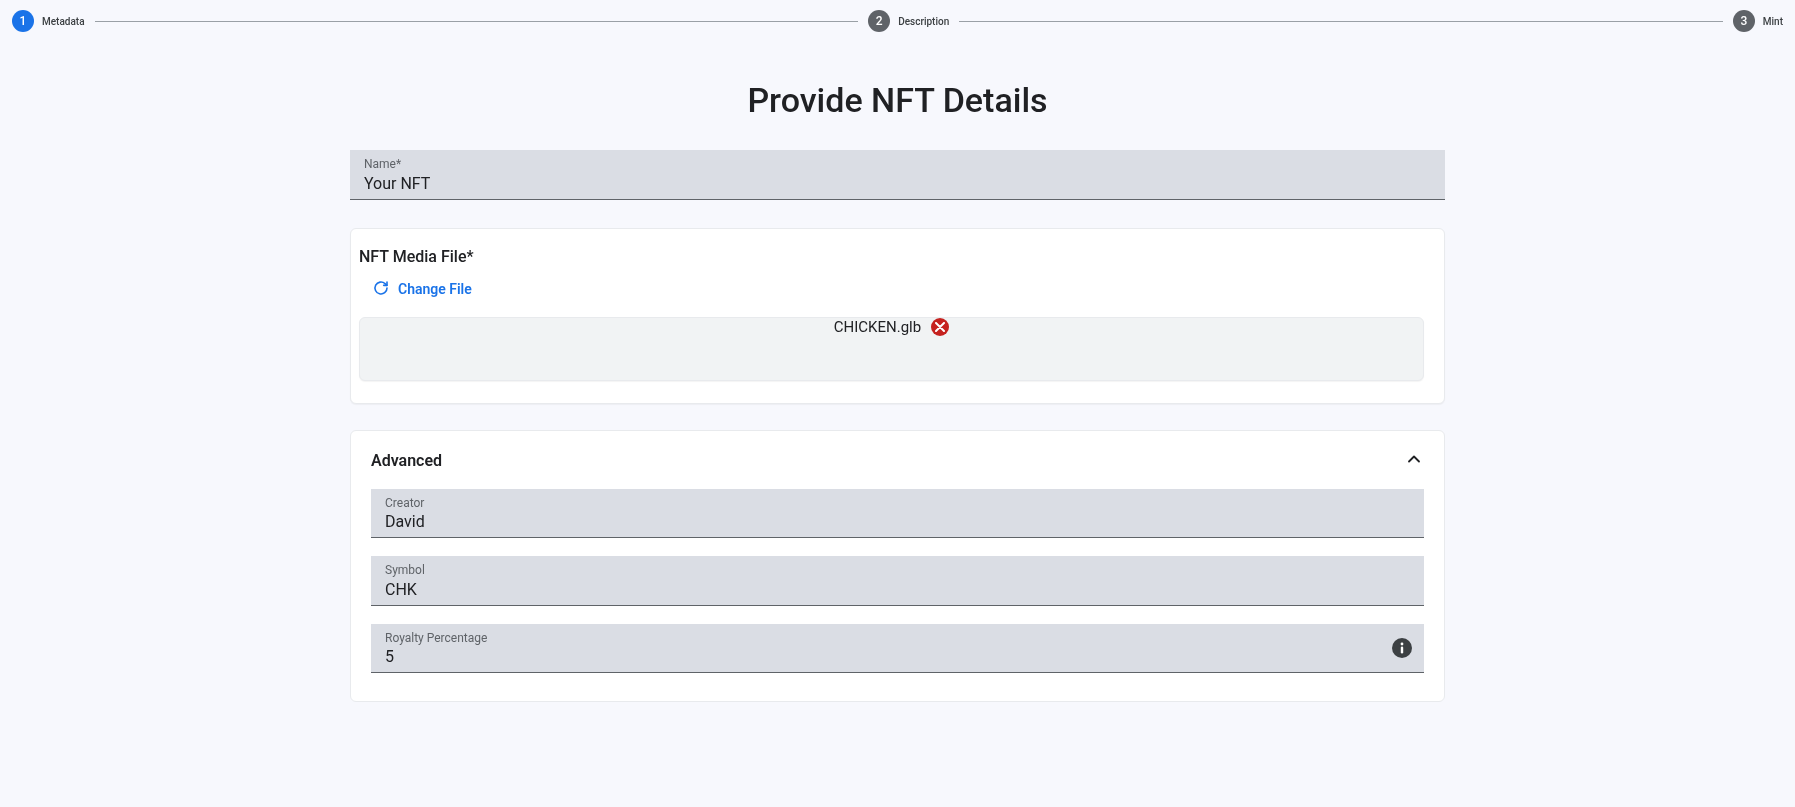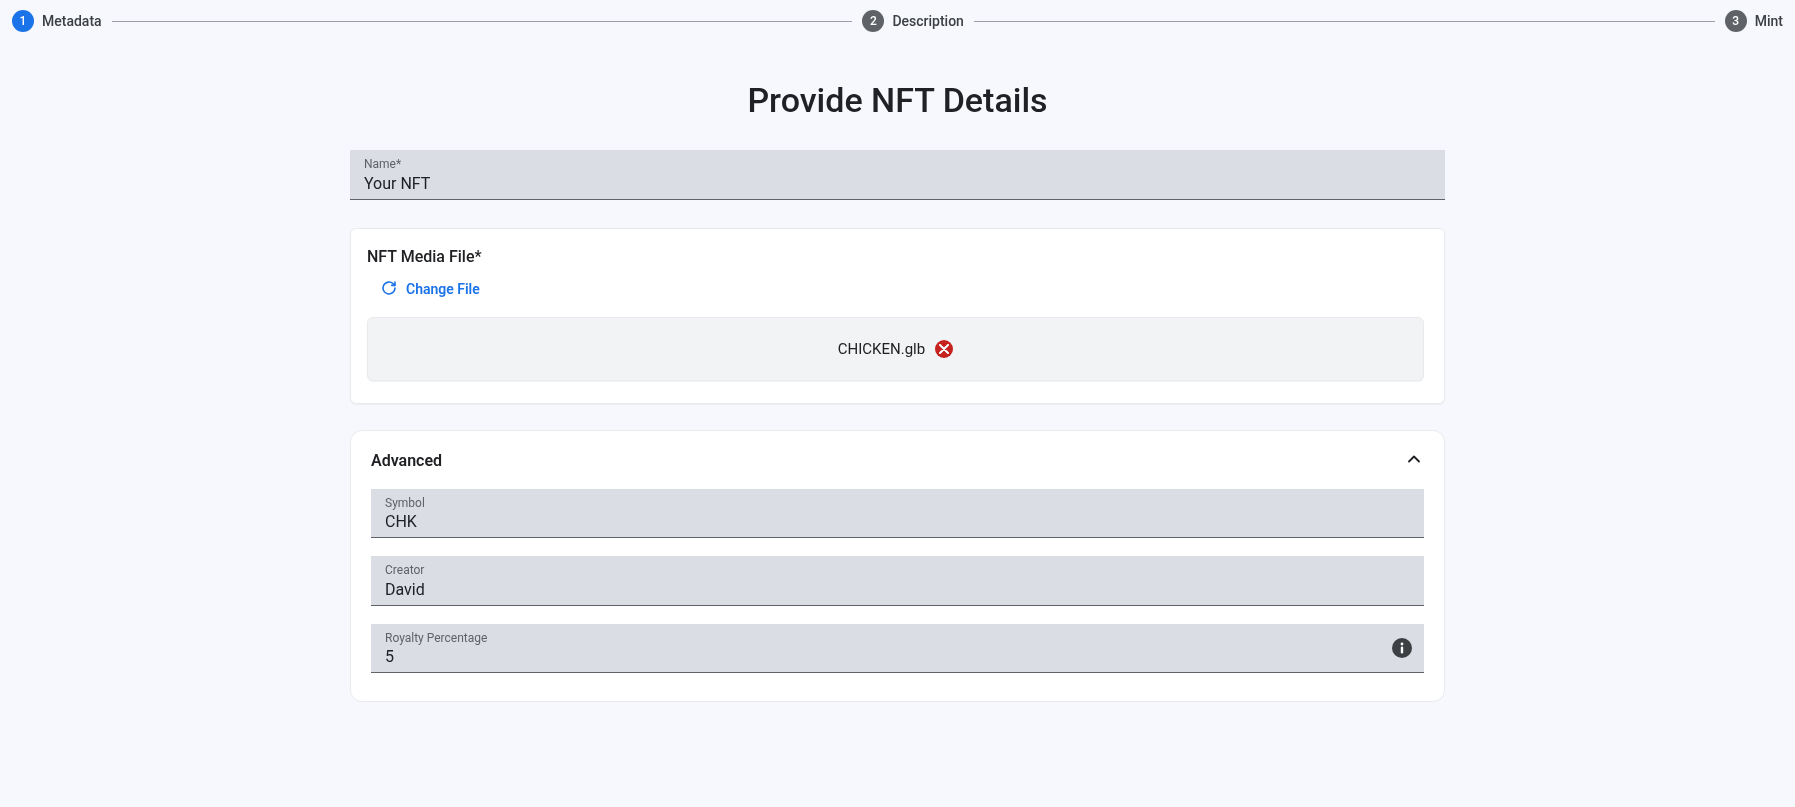--- a/index.html
+++ b/index.html
@@ -26,21 +26,21 @@
     background: #5f6368;
     color: #fff;
     font-size: 12px;
     font-weight: 500;
     display: flex; align-items: center; justify-content: center;
     flex-shrink: 0;
   }
   .step.active .step-circle { background: #1a73e8; }
   .step-label {
     margin-left: 8px;
-    font-size: 14px;
+    font-size: 10px;
     font-weight: 500;
     color: #3c4043;
   }
   .step-line {
     flex: 1;
     height: 1px;
     background: #9aa0a6;
     margin: 0 10px;
   }
 
@@ -87,21 +87,21 @@
   .spellcheck {
     text-decoration: underline red wavy;
     text-decoration-skip-ink: none;
   }
 
   
   .card {
     background: #fff;
     border: 1px solid #e8eaed;
     border-radius: 6px;
-    padding: 18px 20px 22px 16px;
+    padding: 18px 20px 22px 8px;
     margin-top: 28px;
     box-shadow: 0 1px 1px rgba(60,64,67,0.05);
   }
   .card-title {
     font-size: 16px;
     font-weight: 500;
     color: #202124;
   }
 
   .change-file {
@@ -115,21 +115,20 @@
     cursor: pointer;
   }
   .change-file svg { width: 16px; height: 16px; }
 
   .file-pill {
     background: #f1f3f4;
     border: 1px solid #e8eaed;
     border-radius: 6px;
     height: 64px;
     display: flex;
-    align-items: center;
     justify-content: center;
     gap: 10px;
     box-shadow: 0 1px 1px rgba(60,64,67,0.06);
   }
   .file-pill-name {
     font-size: 15px;
     color: #202124;
   }
   .remove-badge {
     width: 18px; height: 18px;
@@ -137,21 +136,21 @@
     border-radius: 50%;
     display: flex; align-items: center; justify-content: center;
     cursor: pointer;
   }
   .remove-badge svg { width: 10px; height: 10px; }
 
   
   .adv-card {
     background: #fff;
     border: 1px solid #e8eaed;
-    border-radius: 12px;
+    border-radius: 6px;
     margin-top: 26px;
     padding: 0 20px 10px 20px;
   }
   .adv-header {
     display: flex;
     align-items: center;
     justify-content: space-between;
     padding: 18px 0 16px 0;
     cursor: pointer;
   }
@@ -240,27 +239,27 @@
     <div class="adv-header">
       <span class="adv-title">Advanced</span>
       <span>
         <svg class="chevron" viewBox="0 0 24 24" fill="none" stroke="currentColor" stroke-width="2.2" stroke-linecap="round" stroke-linejoin="round">
             <polyline points="6 15 12 9 18 15"></polyline>
           </svg>
       </span>
     </div>
 
     <div class="field adv-field">
+      <div class="field-label">Creator</div>
+      <input class="field-input" type="text" value="David" style="">
+    </div>
+
+    <div class="field adv-field">
       <div class="field-label">Symbol</div>
       <input class="field-input" type="text" value="CHK" style="">
-    </div>
-
-    <div class="field adv-field">
-      <div class="field-label">Creator</div>
-      <input class="field-input" type="text" value="David" style="">
     </div>
 
     <div class="field adv-field" style="position:relative;">
       <div class="field-label">Royalty Percentage</div>
       <input class="field-input" type="text" style="padding-right: 34px;" value="5">
       <span class="info-badge">
         <span>
           <svg viewBox="0 0 4 12">
               <circle cx="2" cy="2" r="1.4" fill="#fff"></circle>
               <rect x="0.8" y="4.5" width="2.4" height="7" rx="1.2" fill="#fff"></rect>

